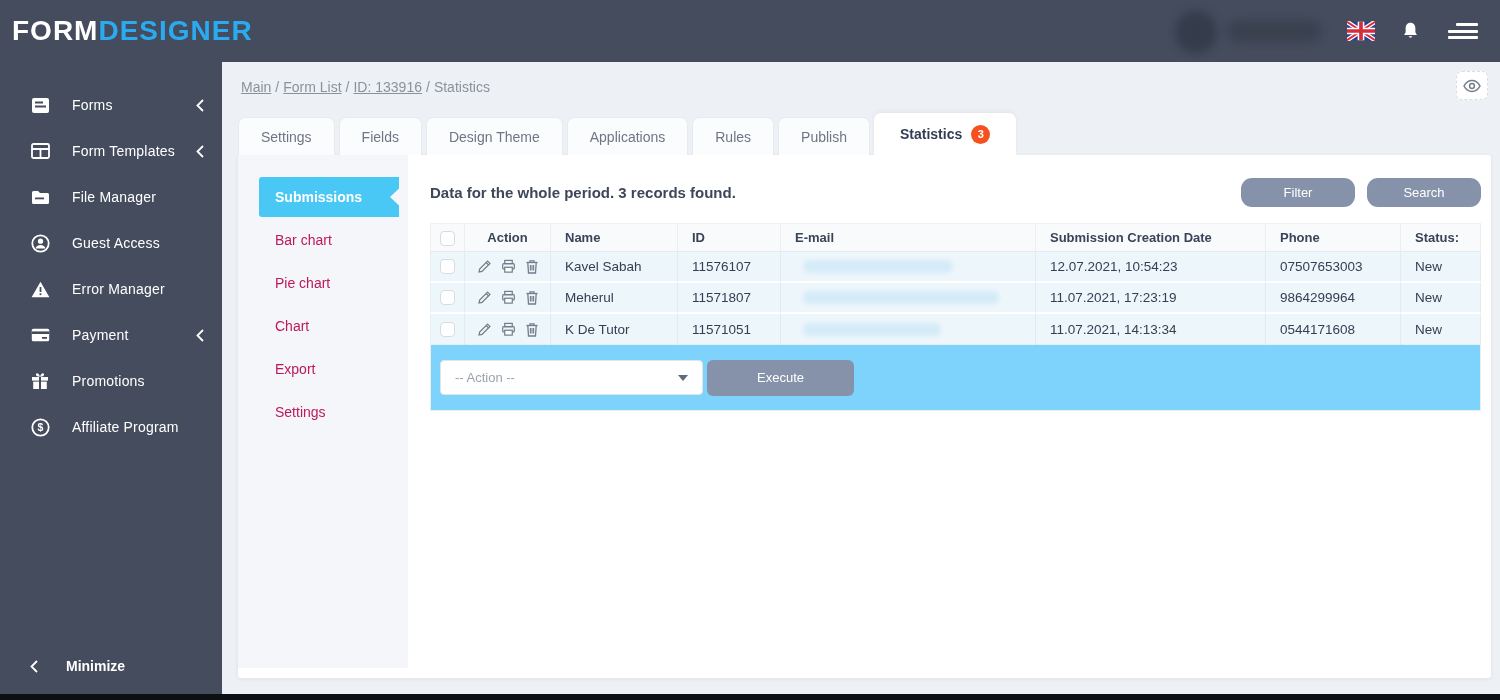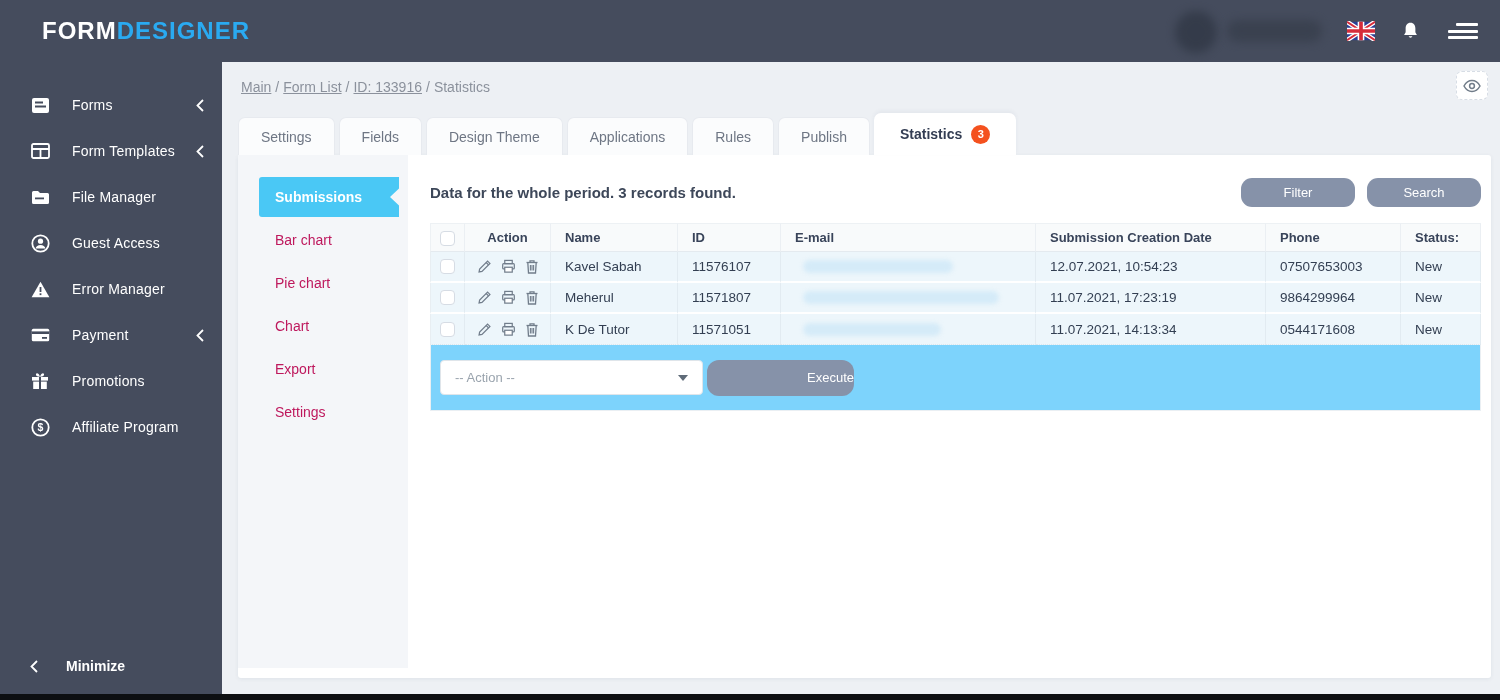--- a/index.html
+++ b/index.html
@@ -9,21 +9,21 @@
     background:#edf0f4;
     position:relative;
     overflow:hidden;
   }
 
   
   .topbar {
     position:absolute; top:0; left:0; width:1500px; height:62px;
     background:#454c5d; display:flex; align-items:center; z-index:5;
   }
-  .logo { margin-left:42px; font-size:24px; font-weight:800; letter-spacing:1px; cursor:pointer; }
+  .logo { margin-left:12px; font-size:28px; font-weight:800; letter-spacing:1px; cursor:pointer; }
   .logo .l-form { color:#ffffff; }
   .logo .l-designer { color:#2aaaf1; }
   .topbar-right { position:absolute; right:0; top:0; height:62px; display:flex; align-items:center; }
   .user-blur {
     width:150px; height:44px; margin-right:22px; position:relative; cursor:pointer;
   }
   .user-blur .blob-a {
     position:absolute; left:0; top:2px; width:42px; height:42px; border-radius:50%;
     background:#323947; filter:blur(5px); opacity:.85;
   }
@@ -155,22 +155,22 @@
     height:66px; background:#7dd3fc; border:1px solid #eaeff3; border-top:none;
     display:flex; align-items:center; padding-left:9px; gap:4px;
   }
   .action-select {
     width:263px; height:35px; background:#fff; border:1px solid #dfe5ea; border-radius:4px;
     display:flex; align-items:center; padding:0 14px; font-size:13px; color:#9aa4ae;
     cursor:pointer; justify-content:space-between;
   }
   .caret { width:0; height:0; border-left:5px solid transparent; border-right:5px solid transparent; border-top:6px solid #5f6b78; }
   .execute-btn {
-    width:147px; height:36px; background:#8692a9; border:none; border-radius:12px;
-    color:#fff; font-size:13px; font-family:"Liberation Sans",sans-serif; cursor:pointer;text-align:right;
+    width:147px; height:36px; background:#8692a9; border:none; border-radius:6px;
+    color:#fff; font-size:13px; font-family:"Liberation Sans",sans-serif; cursor:pointer;
   }
 </style>
 </head>
 <body>
 
 <div class="topbar">
   <div class="logo">
     <span class="l-form">FORM</span><span class="l-designer">DESIGNER</span>
   </div>
   <div class="topbar-right">

